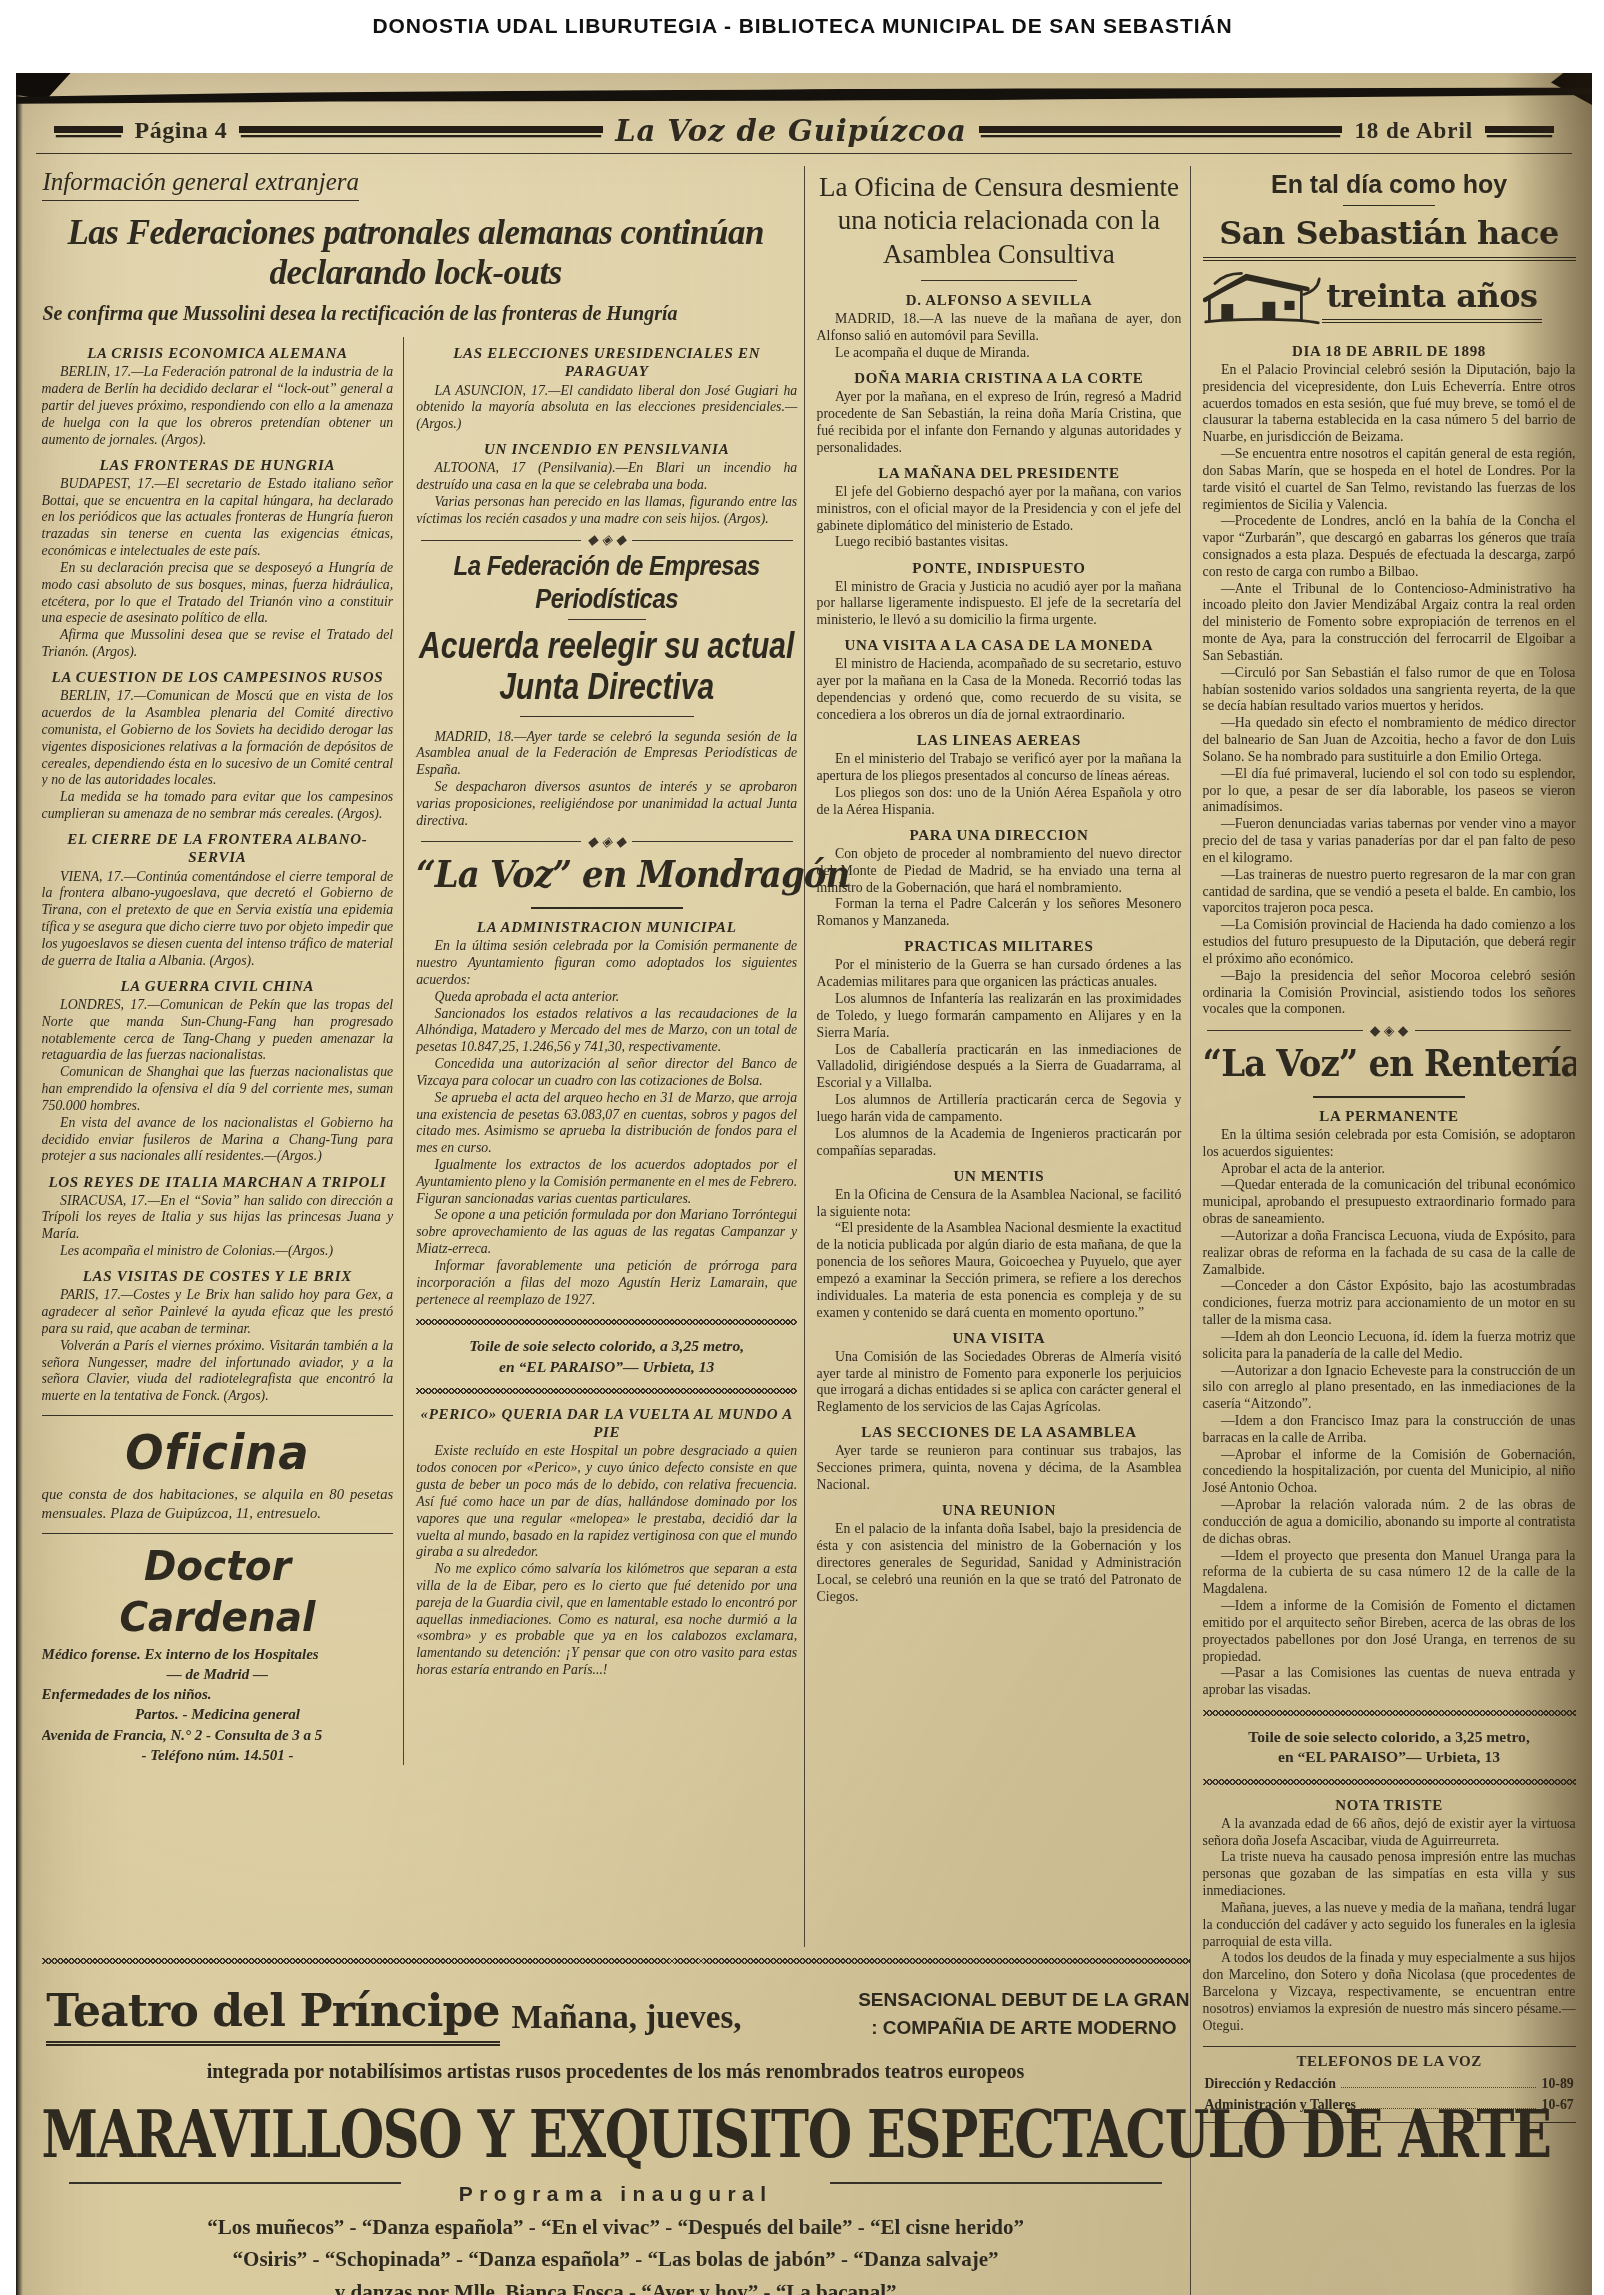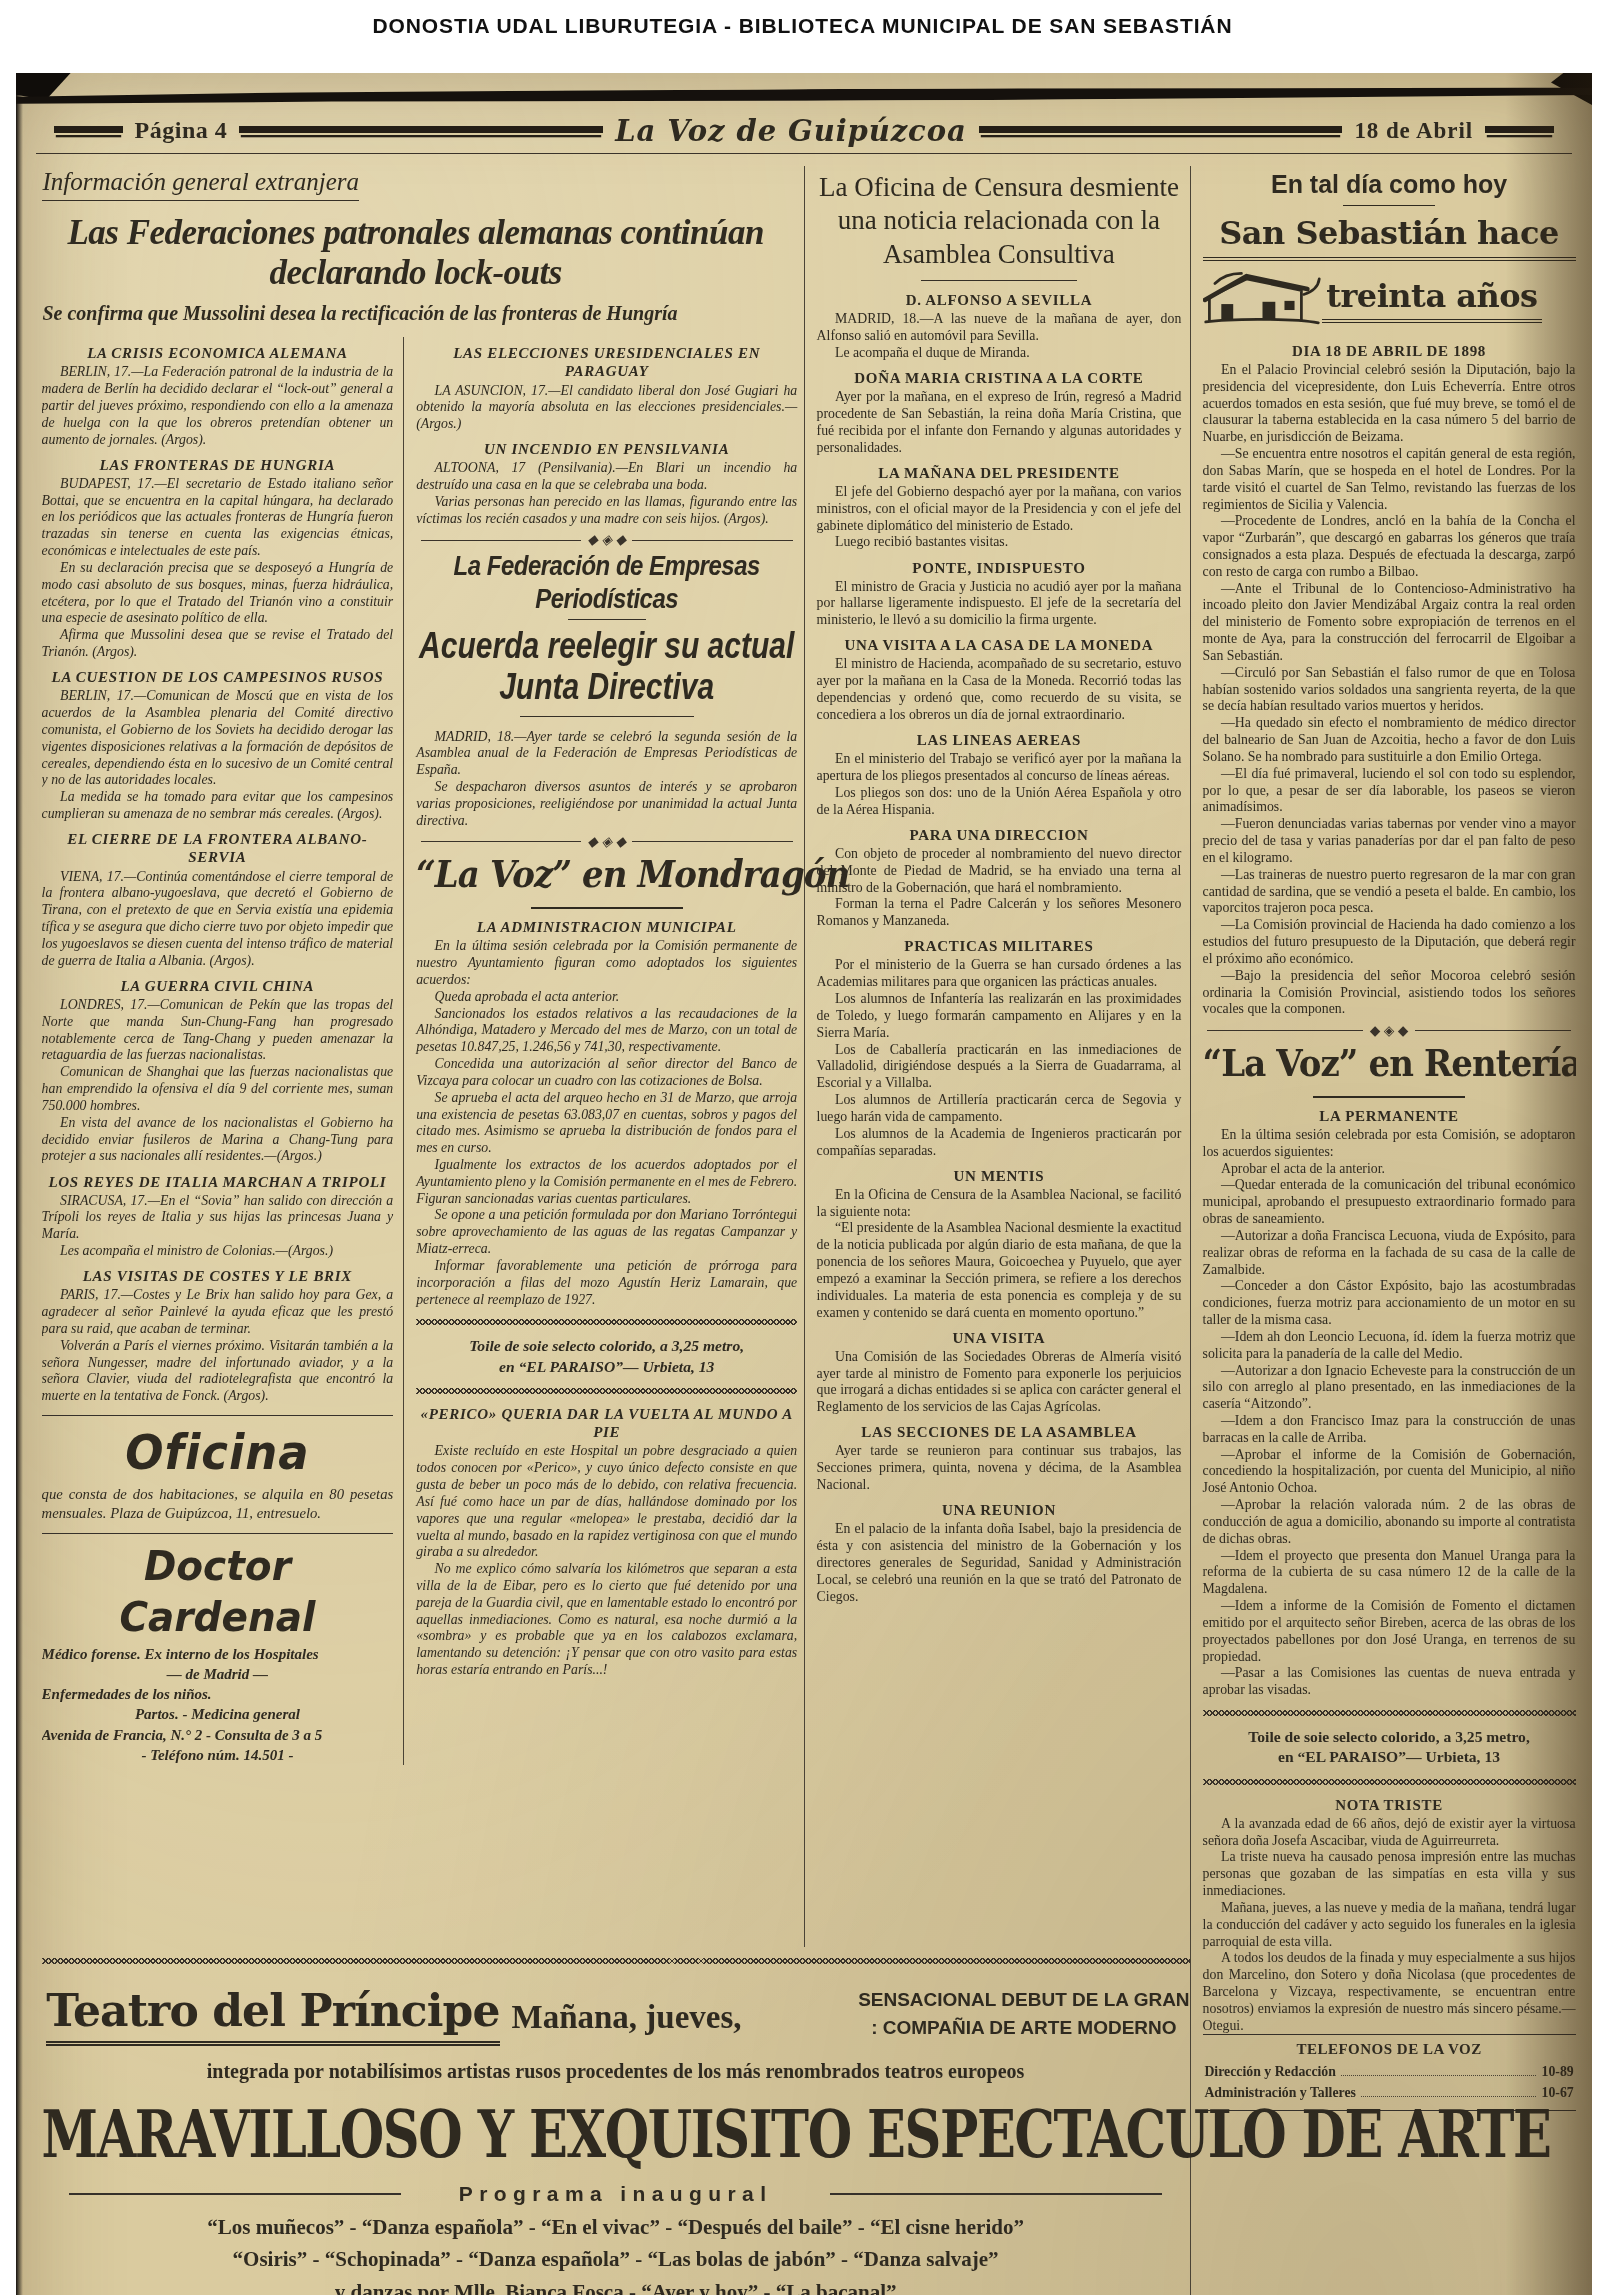--- a/index.html
+++ b/index.html
@@ -101,37 +101,37 @@
   .etd-kicker{font-family:Liberation Sans, sans-serif;font-weight:bold;font-size:25px;text-align:center;margin-top:2.8px;}
   .etd-kicker-rule{width:92px;border-top:1.8px solid #2f2a20;margin:5.5px auto 8.3px auto;}
   .etd-line1{font-family:"DejaVu Serif", serif;font-weight:bold;font-size:32px;text-align:center;
     border-bottom:4.6px double #2f2a20;padding-bottom:3.7px;letter-spacing:-0.5px;white-space:nowrap;}
   .etd-row{display:flex;align-items:center;margin-top:4.6px;}
   .etd-line2{font-family:"DejaVu Serif", serif;font-weight:bold;font-size:32px;
     border-bottom:4.6px double #2f2a20;padding:0 4.6px 3.7px 4.6px;letter-spacing:-0.5px;white-space:nowrap;}
   .sketch{flex:0 0 119px;}
 
   
-  .tel{border-top:1.8px solid #35302a;border-bottom:1.8px solid #35302a;padding:4.6px 1.8px 6.4px 1.8px;}
+  .tel{border-top:1.8px solid #35302a;border-bottom:1.8px solid #35302a;padding:4.6px 1.8px 6.4px 1.8px;margin-top:12px;}
   .tel-head{font-weight:bold;font-size:15px;text-align:center;letter-spacing:0.5px;margin-bottom:3.7px;}
   .tel-row{display:flex;align-items:baseline;font-weight:bold;font-size:13.8px;line-height:1.5;}
   .tel-row .lead{flex:1;border-bottom:1.8px dotted #4a4336;margin:0 5.5px;}
 
   
   .teatro{margin-top:2.8px;padding-top:2.8px;}
   .t-row1{display:flex;align-items:flex-end;padding:7.3px 0 0 4.6px;}
   .t-title{font-family:"DejaVu Serif", serif;font-weight:bold;font-size:44px;letter-spacing:-0.9px;
     border-bottom:5.5px double #2f2a20;padding-bottom:4.6px;white-space:nowrap;}
   .t-date{font-weight:bold;font-size:33px;margin-left:12px;white-space:nowrap;padding-bottom:10px;}
   .t-right{margin-left:auto;text-align:center;font-family:"Liberation Sans", sans-serif;
     font-weight:bold;font-size:19px;line-height:1.5;padding-bottom:2.8px;}
   .t-sub{text-align:center;font-weight:bold;font-size:20px;margin:13.8px 0 4.6px 0;}
   .t-display{font-family:"DejaVu Serif", serif;font-weight:bold;font-size:51px;text-align:center;
     white-space:nowrap;letter-spacing:-1.4px;transform:scaleY(1.3);margin:21px 0 18.4px 0;}
-  .t-prog-label{display:flex;align-items:center;margin:4.6px 27.5px;gap:42px;}
+  .t-prog-label{display:flex;align-items:flex-start;margin:4.6px 27.5px;gap:42px;}
   .t-prog-label .l{flex:1;border-top:2.3px solid #35302a;box-shadow:0 3.7px 0 -1.8px #35302a;}
   .t-prog-label .txt{font-family:"Liberation Sans", sans-serif;font-weight:bold;font-size:21px;
     letter-spacing:6.4px;padding:0 15.6px;}
   .t-prog{font-weight:bold;font-size:21px;text-align:center;line-height:1.55;}
 </style>
 </head>
 <body>
 
 <div class="caption">DONOSTIA UDAL LIBURUTEGIA - BIBLIOTECA MUNICIPAL DE SAN SEBASTIÁN</div>
 

